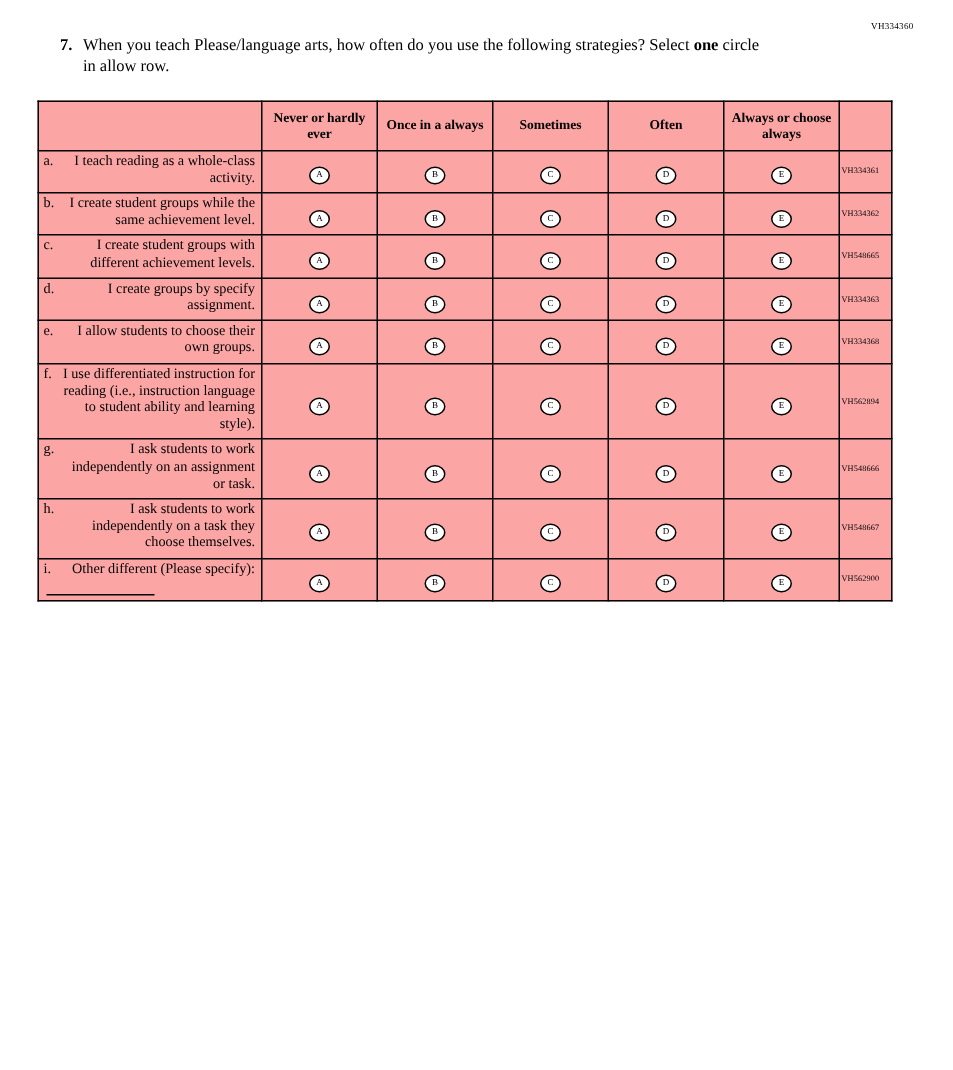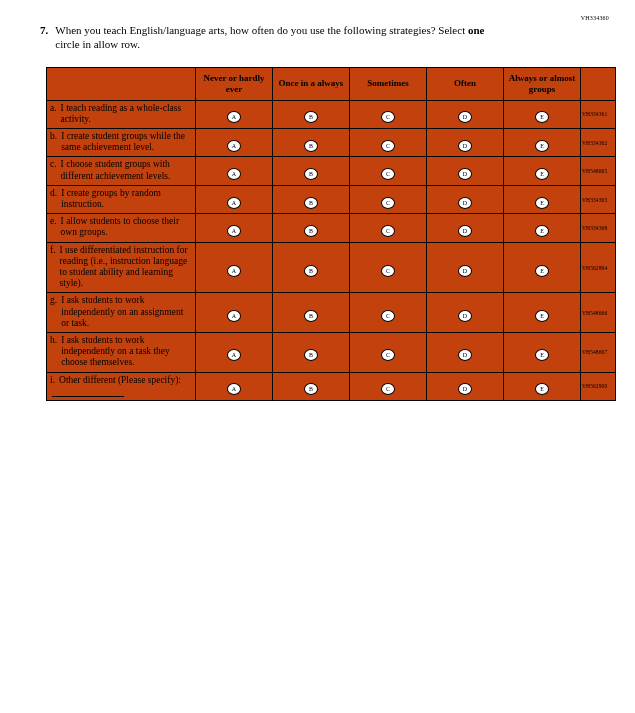--- a/index.html
+++ b/index.html
@@ -2,62 +2,62 @@
 <html><head>
 <meta charset="utf-8">
 <style>
   html,body{margin:0;padding:0;background:#ffffff;}
   body{width:635px;height:713px;font-family:"Liberation Serif","DejaVu Serif",serif;color:#000;}
   .page{position:relative;width:635px;height:713px;background:#fff;overflow:hidden;}
   .top-code{position:absolute;top:15px;right:26px;font-size:6px;letter-spacing:0.2px;}
   .question{position:absolute;top:23px;left:40px;width:470px;font-size:11px;line-height:1.3;display:flex;gap:7px;}
   .qnum{font-weight:bold;white-space:nowrap;}
   .qtext{flex:1;}
-  table.freq{position:absolute;top:67px;left:46px;width:569px;border-collapse:collapse;table-layout:fixed;background:#c2410c;}
+  table.freq{position:absolute;top:67px;left:25px;width:569px;border-collapse:collapse;table-layout:fixed;background:#fca5a5;}
   table.freq th, table.freq td{border:1px solid #000;}
   th.colhead{font-size:9px;font-weight:bold;text-align:center;vertical-align:middle;padding:5px 4px;line-height:1.2;}
   td.label-cell{font-size:9.5px;vertical-align:top;padding:2px 4px 3px 3px;line-height:1.18;}
   .label-flex{display:flex;gap:4px;}
   .row-letter{white-space:nowrap;}
-  .row-text{flex:1;}
+  .row-text{flex:1;text-align:right;}
   td.bubble-cell{text-align:center;vertical-align:middle;}
   .bubble{display:inline-flex;align-items:center;justify-content:center;width:12px;height:10px;border:1px solid #000;border-radius:50%;font-size:6px;line-height:1;font-family:"Liberation Serif","DejaVu Serif",serif;cursor:pointer;background:#fff;}
   td.code-cell{font-size:5.5px;text-align:left;vertical-align:middle;padding:0 1px;letter-spacing:0.1px;overflow:hidden;}
   .specify-line{width:72px;border-bottom:1px solid #000;height:10px;margin-left:2px;}
 </style>
 </head>
 <body>
 
 <div class="page">
 
   <div class="top-code">VH334360</div>
 
   <div class="question">
     <span class="qnum">7.</span>
-    <span class="qtext"><span>When you teach English/language arts, how often do you use the following strategies? Select </span><b>one</b><span> circle in allow row.</span></span>
+    <span class="qtext"><span>When you teach Please/language arts, how often do you use the following strategies? Select </span><b>one</b><span> circle in allow row.</span></span>
   </div>
 
   <table class="freq">
     <colgroup>
       <col style="width:149px">
       <col style="width:77px">
         <col style="width:77px">
         <col style="width:77px">
         <col style="width:77px">
         <col style="width:77px">
       <col style="width:35px">
     </colgroup>
     <thead>
       <tr>
         <th class="colhead"></th>
         <th class="colhead">Never or hardly ever</th>
         <th class="colhead">Once in a always</th>
         <th class="colhead">Sometimes</th>
         <th class="colhead">Often</th>
-        <th class="colhead">Always or almost groups</th>
+        <th class="colhead">Always or choose always</th>
         <th class="colhead"></th>
       </tr>
     </thead>
     <tbody id="rows">
         <tr>
           <td class="label-cell">
             <div class="label-flex">
               <span class="row-letter">a.</span>
               <span class="row-text">I teach reading as a whole-class activity.</span>
             </div>
@@ -80,35 +80,35 @@
           <td class="bubble-cell"><span class="bubble">B</span></td>
           <td class="bubble-cell"><span class="bubble">C</span></td>
           <td class="bubble-cell"><span class="bubble">D</span></td>
           <td class="bubble-cell"><span class="bubble">E</span></td>
           <td class="code-cell">VH334362</td>
         </tr>
         <tr>
           <td class="label-cell">
             <div class="label-flex">
               <span class="row-letter">c.</span>
-              <span class="row-text">I choose student groups with different achievement levels.</span>
+              <span class="row-text">I create student groups with different achievement levels.</span>
             </div>
           </td>
           <td class="bubble-cell"><span class="bubble">A</span></td>
           <td class="bubble-cell"><span class="bubble">B</span></td>
           <td class="bubble-cell"><span class="bubble">C</span></td>
           <td class="bubble-cell"><span class="bubble">D</span></td>
           <td class="bubble-cell"><span class="bubble">E</span></td>
           <td class="code-cell">VH548665</td>
         </tr>
         <tr>
           <td class="label-cell">
             <div class="label-flex">
               <span class="row-letter">d.</span>
-              <span class="row-text">I create groups by random instruction.</span>
+              <span class="row-text">I create groups by specify assignment.</span>
             </div>
           </td>
           <td class="bubble-cell"><span class="bubble">A</span></td>
           <td class="bubble-cell"><span class="bubble">B</span></td>
           <td class="bubble-cell"><span class="bubble">C</span></td>
           <td class="bubble-cell"><span class="bubble">D</span></td>
           <td class="bubble-cell"><span class="bubble">E</span></td>
           <td class="code-cell">VH334363</td>
         </tr>
         <tr>

